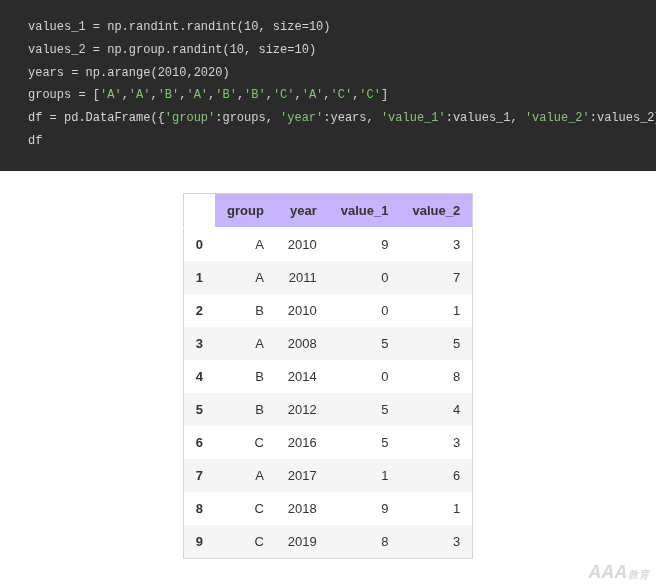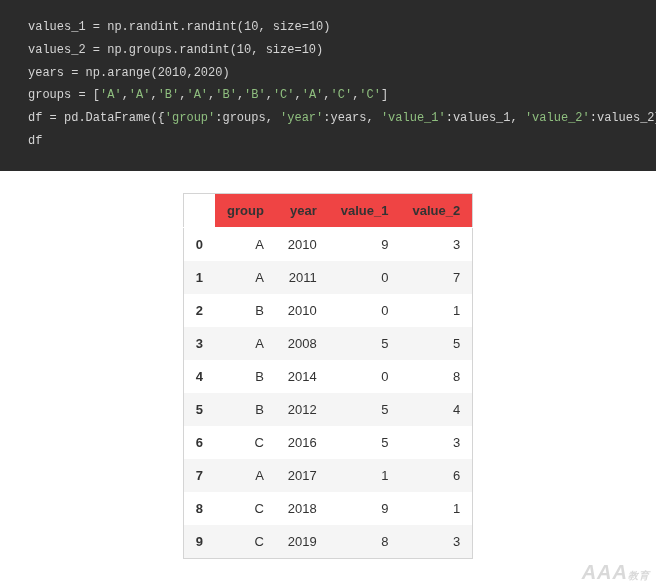--- a/index.html
+++ b/index.html
@@ -32,21 +32,21 @@
     font-family: -apple-system, "Segoe UI", Arial, sans-serif;
     font-size: 13px;
     color: #333;
   }
   .df-table th, .df-table td {
     padding: 9px 12px;
     text-align: right;
   }
   .df-table thead th {
     font-weight: bold;
-    background: #ef4444;
+    background: #c4b5fd;
     border-bottom: 1px solid #ffffff;
   }
   .df-table thead th.corner {
     background: #ffffff;
   }
   .df-table tbody th {
     font-weight: bold;
     background: #ffffff;
     text-align: right;
   }
@@ -55,35 +55,35 @@
   }
   .df-table tbody tr.even td { background: #ffffff; }
   .df-table tbody tr.even th { background: #ffffff; }
   .df-table tbody tr.odd td { background: #f5f5f5; }
   .df-table tbody tr.odd th { background: #f5f5f5; }
 
   .watermark {
     position: absolute;
     right: 6px;
     bottom: 2px;
-    font-family: Liberation Sans, sans-serif;
+    font-family: Liberation Mono, monospace;
     font-size: 20px;
     font-weight: bold;
     color: rgba(180,180,180,0.5);
     letter-spacing: 1px;
     font-style: italic;
     text-align: center;
   }
   .watermark .small { font-size: 10px; }
 </style>
 </head>
 <body>
 
 <div class="code-block" id="code-cell"><span>values_1 = np.randint.randint(</span><span>10</span><span>, size=</span><span>10</span><span>)</span>
-<span>values_2 = np.groups.randint(</span><span>10</span><span>, size=</span><span>10</span><span>)</span>
+<span>values_2 = np.group.randint(</span><span>10</span><span>, size=</span><span>10</span><span>)</span>
 <span>years = np.arange(</span><span>2010</span><span>,</span><span>2020</span><span>)</span>
 <span>groups = [</span><span class="str">'A'</span><span>,</span><span class="str">'A'</span><span>,</span><span class="str">'B'</span><span>,</span><span class="str">'A'</span><span>,</span><span class="str">'B'</span><span>,</span><span class="str">'B'</span><span>,</span><span class="str">'C'</span><span>,</span><span class="str">'A'</span><span>,</span><span class="str">'C'</span><span>,</span><span class="str">'C'</span><span>]</span>
 <span>df = pd.DataFrame({</span><span class="str">'group'</span><span>:groups, </span><span class="str">'year'</span><span>:years, </span><span class="str">'value_1'</span><span>:values_1, </span><span class="str">'value_2'</span><span>:values_2})</span>
 <span>df</span></div>
 
 <div class="output-area">
   <table class="df-table">
     <thead>
       <tr id="df-head-row">
           <th class="corner"></th>

